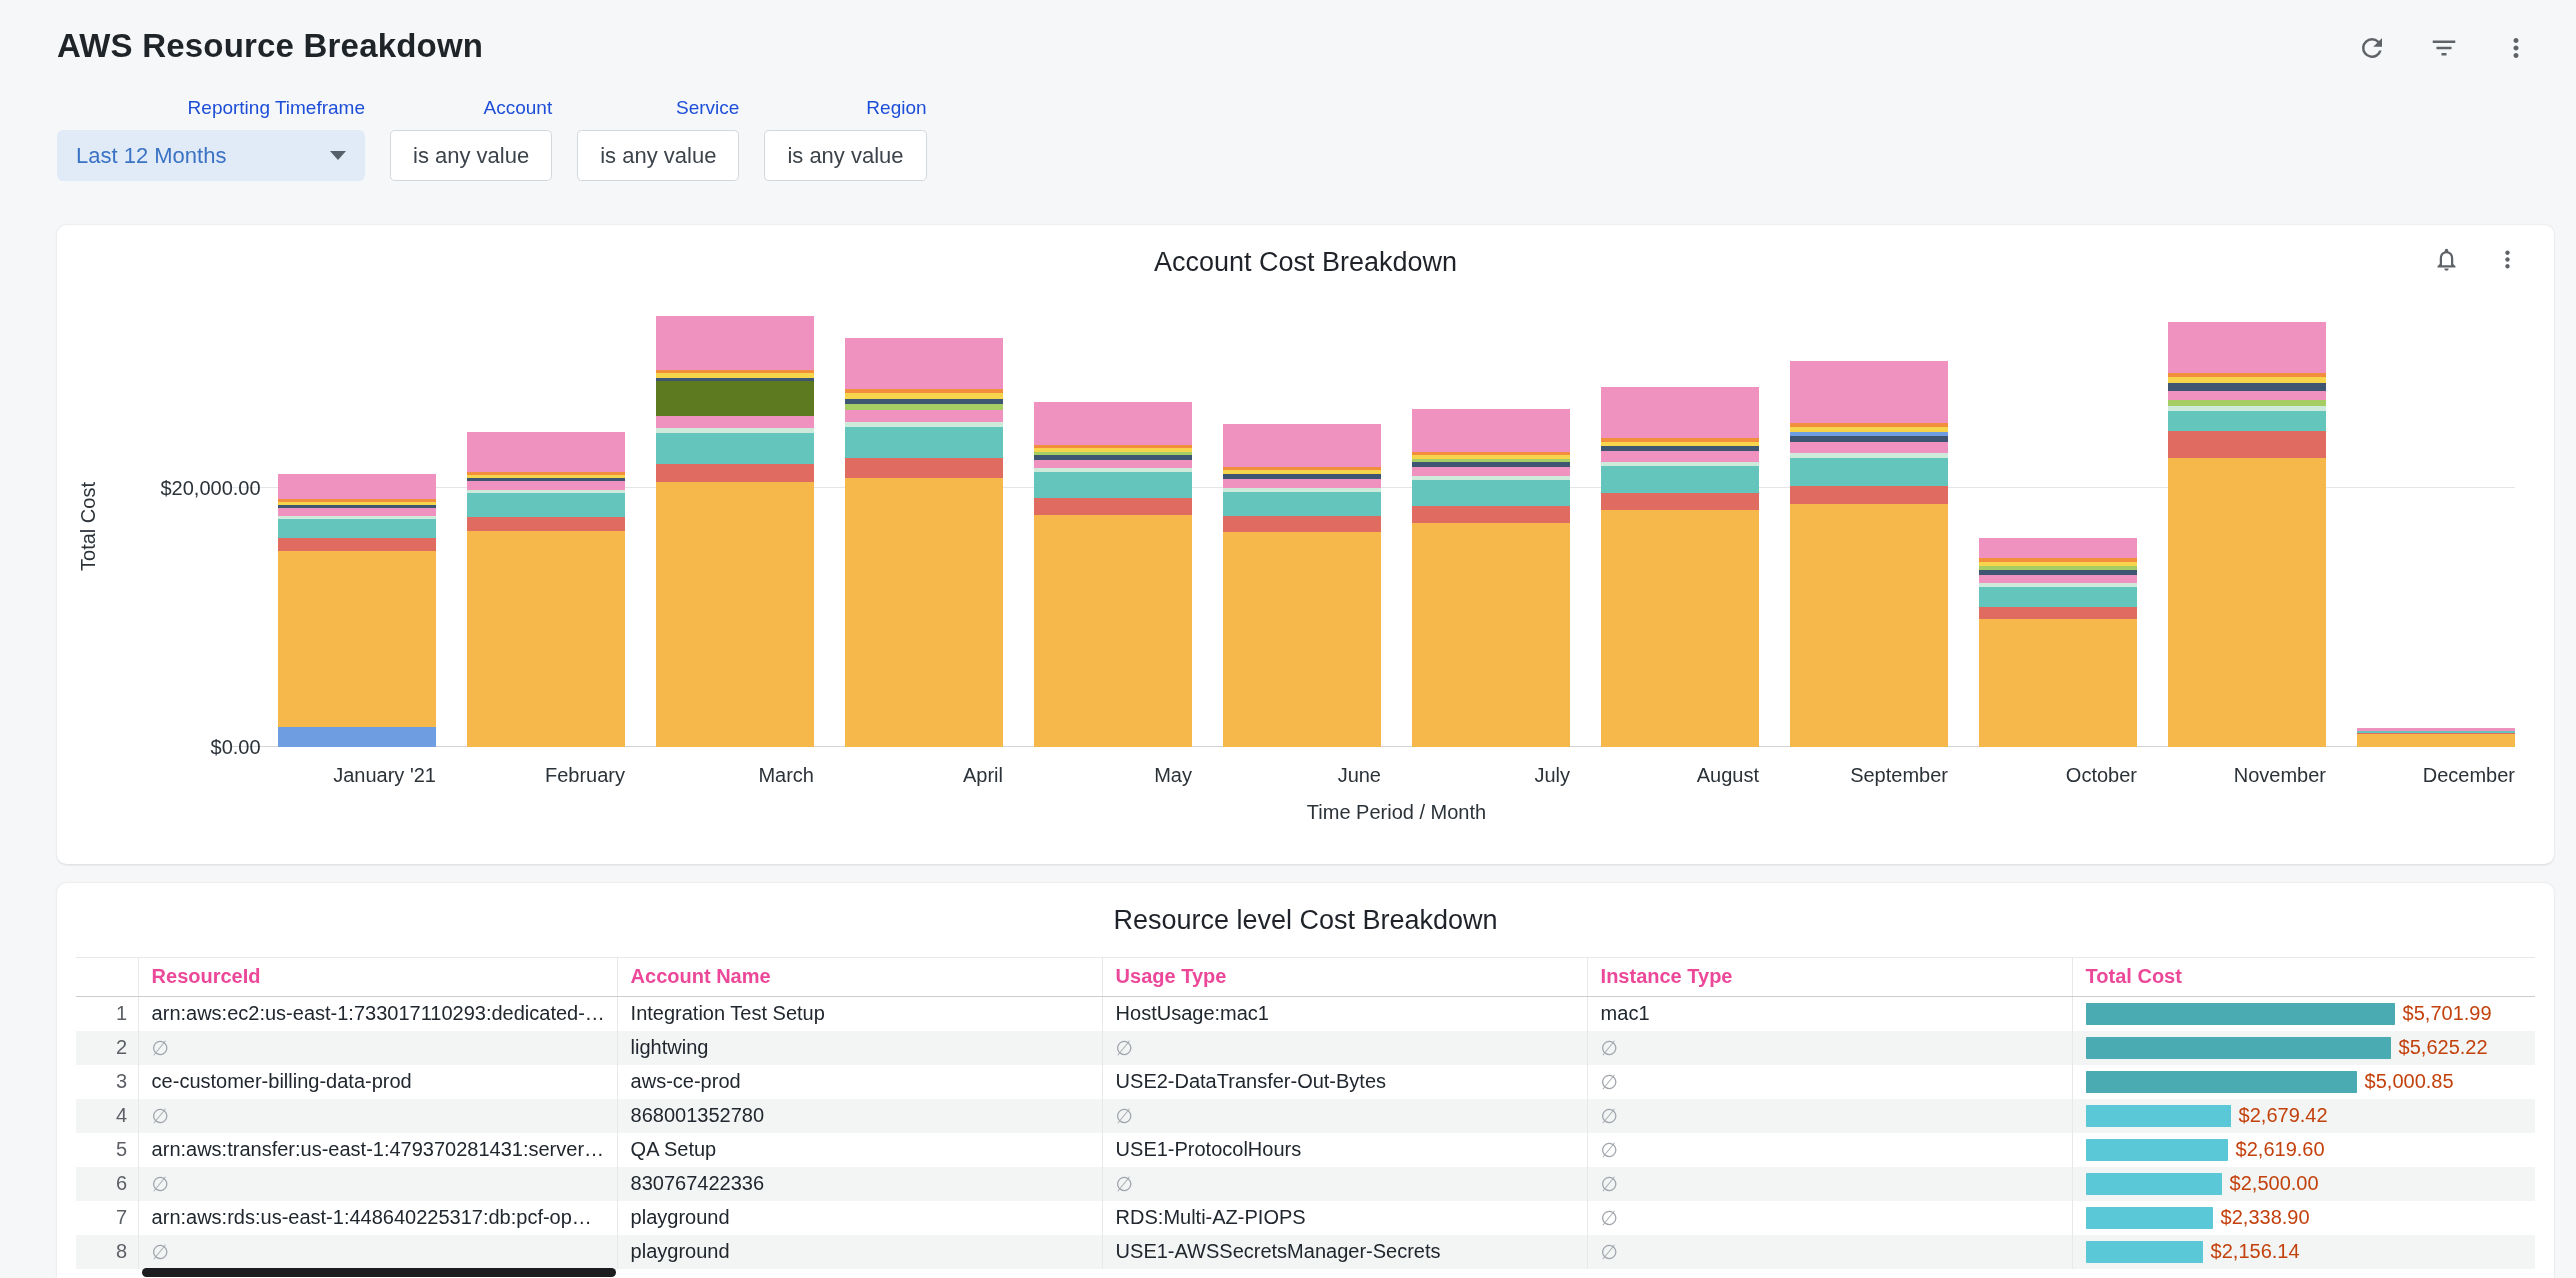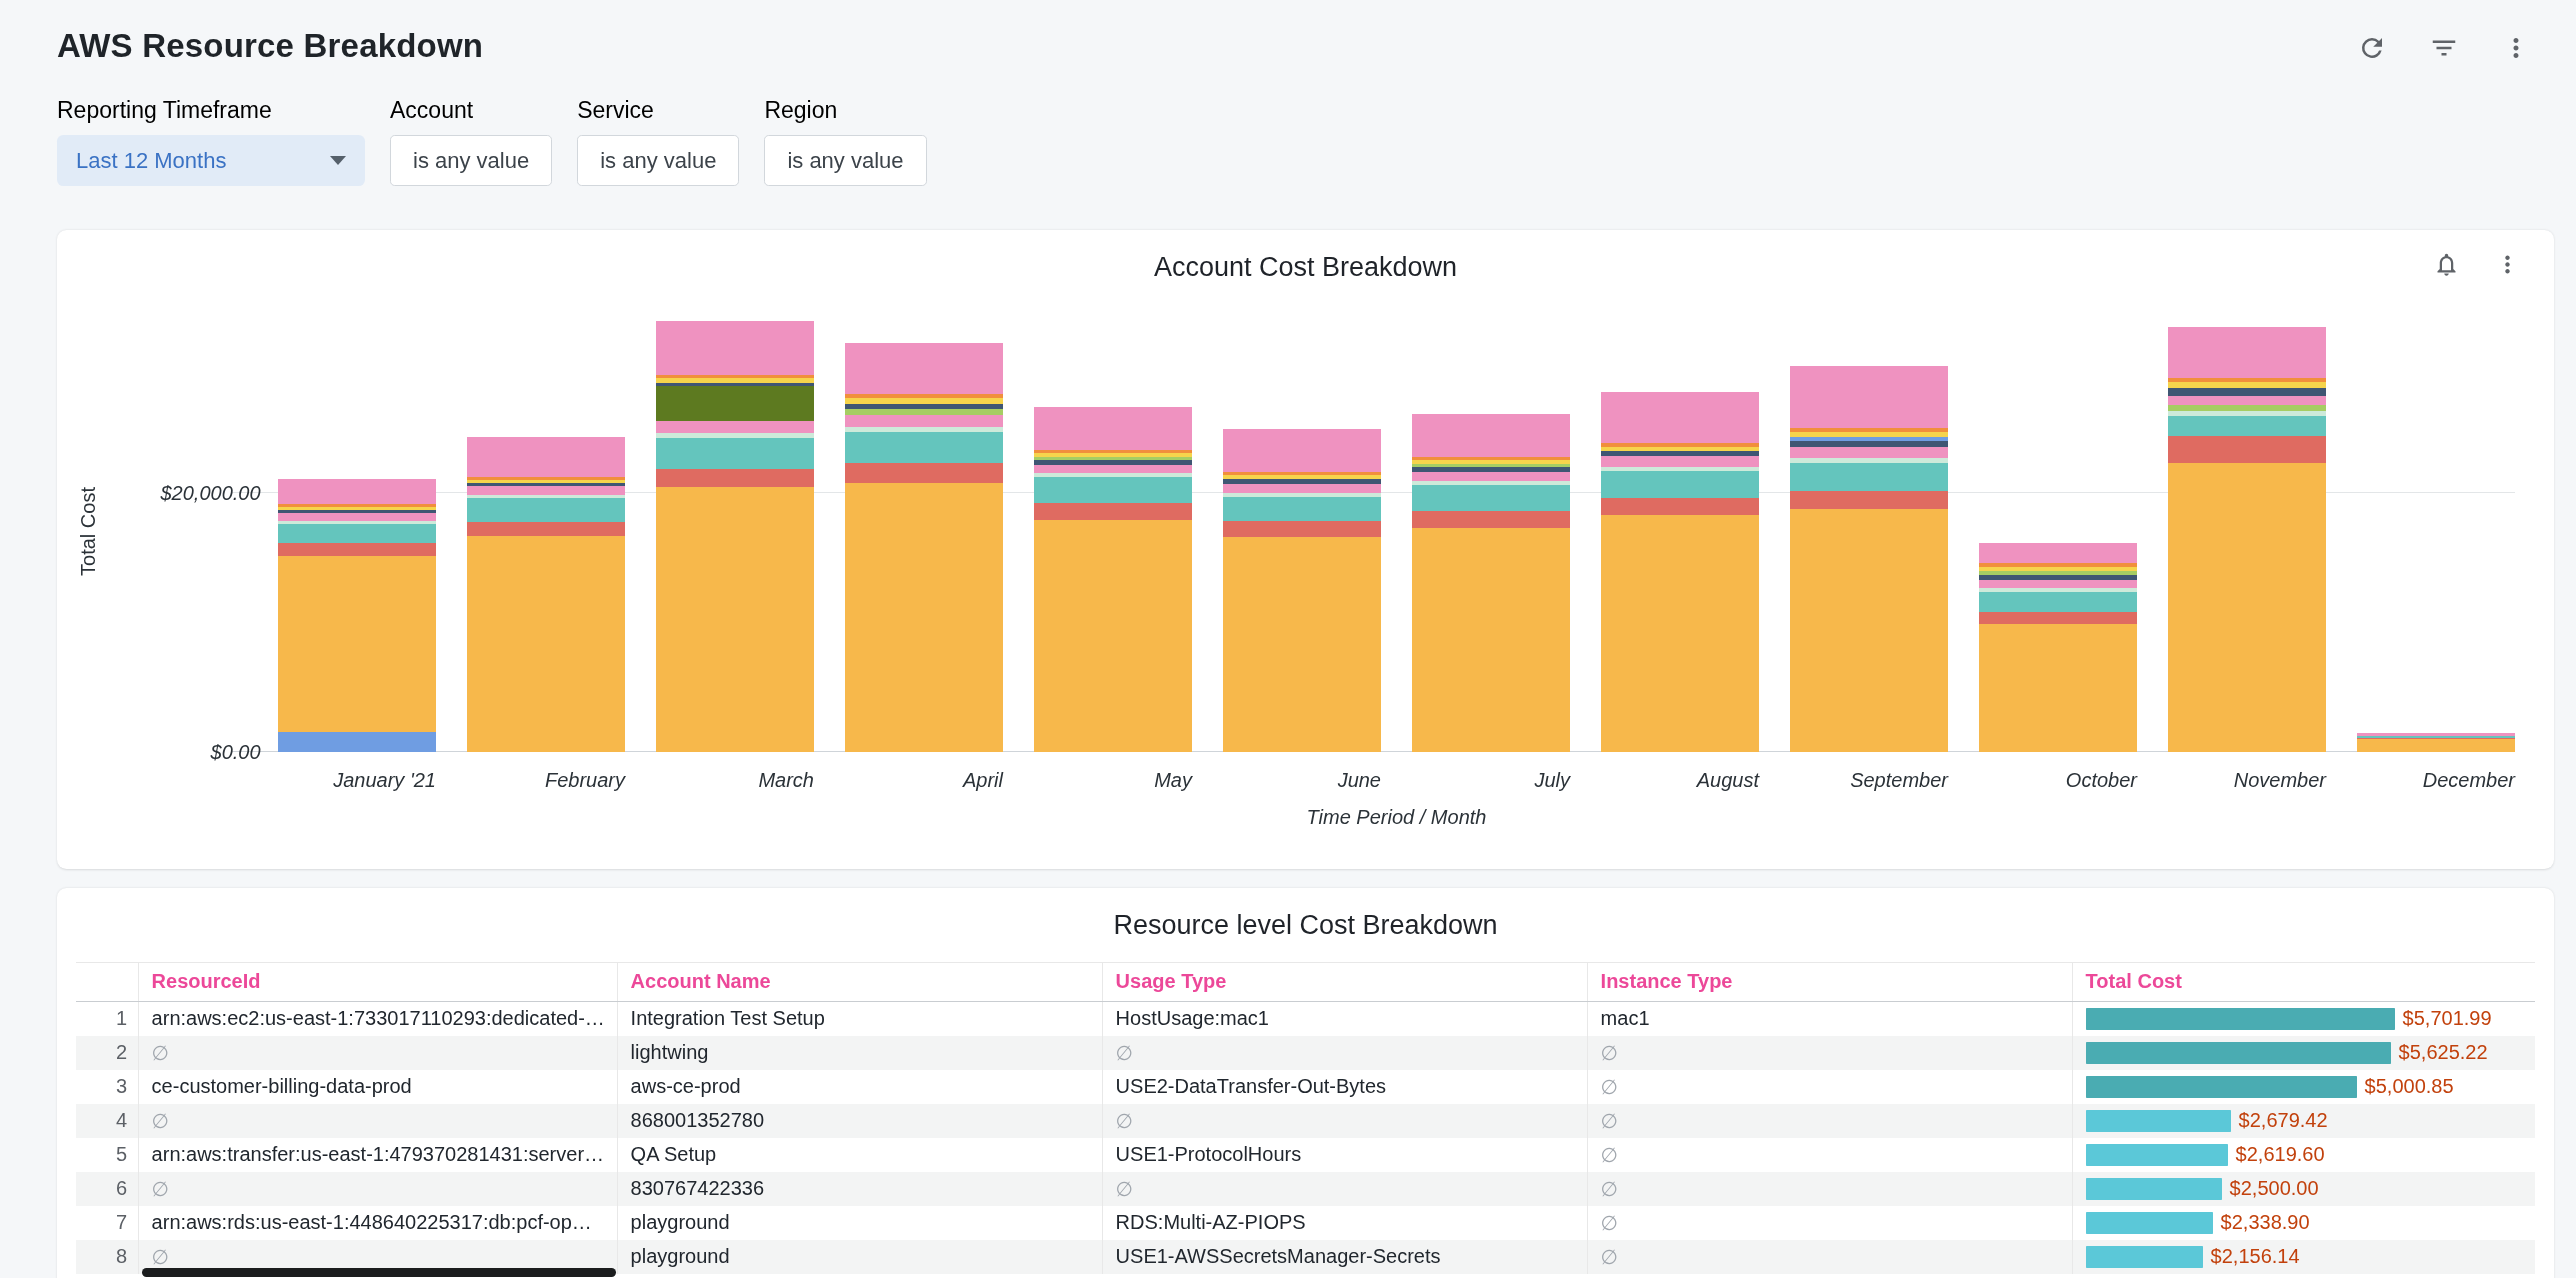--- a/index.html
+++ b/index.html
@@ -12,21 +12,21 @@
   }
   
   .page-header { display: flex; justify-content: space-between; align-items: flex-start; padding: 27px 44px 0 57px; }
   .page-title { font-size: 33px; font-weight: 600; color: #1f2429; letter-spacing: 0.2px; }
   .header-icons { display: flex; gap: 39px; align-items: center; margin-top: 4.7px; }
   .hicon { width: 33px; height: 33px; cursor: pointer; display: flex; align-items: center; justify-content: center; }
   .hicon svg { width: 30px; height: 30px; fill: #5f6368; }
 
   
   .filters { display: flex; gap: 25px; padding: 32px 57px 0 57px; }
-  .filter-label { font-size: 23px; color: #000000; margin-bottom: 11px; }
+  .filter-label { font-size: 19px; color: #1d4ed8; margin-bottom: 11px; text-align: right; }
   .filter-pill {
     width: 308px; height: 51px; padding: 0 19px;
     background: #e1ebf7; border-radius: 6.3px;
     display: flex; align-items: center; justify-content: space-between;
     font-size: 22px; color: #3a72c4; cursor: pointer;
   }
   .chev { width: 0; height: 0; border-left: 8px solid transparent; border-right: 8px solid transparent; border-top: 9.5px solid #55606b; }
   .filter-btn {
     height: 51px; padding: 0 22px; background: #ffffff;
     border: 0.8px solid #d2d7dc; border-radius: 4.7px;
@@ -43,21 +43,21 @@
   .chart-card { margin-top: 44px; height: 639px; padding-top: 22px; }
   .card-title { text-align: center; font-size: 27px; font-weight: 500; color: #1f2329; }
   .card-icons { position: absolute; top: 20.5px; right: 32px; display: flex; gap: 33px; }
   .cicon { width: 28px; height: 28px; cursor: pointer; }
   .cicon svg { width: 27px; height: 27px; fill: #5f6368; }
 
   
   .chart-body { display: flex; margin-top: 27px; }
   .y-title-box { width: 63px; display: flex; align-items: center; justify-content: center; height: 442px; }
   .y-title-box span { transform: rotate(-90deg); white-space: nowrap; font-size: 20px; color: #2b3238; }
-  .plot-wrap { flex: 1; position: relative; padding-left: 158px; padding-right: 39px; font-style: italic; }
+  .plot-wrap { flex: 1; position: relative; padding-left: 158px; padding-right: 39px; }
   .bars-zone { position: relative; height: 442px; }
   .gridline { position: absolute; left: -47px; right: 0; border-top: 0.8px solid #e3e6e8; z-index: 0; }
   .baseline  { position: absolute; left: -47px; right: 0; bottom: 0; border-top: 0.8px solid #cfd4d9; z-index: 0; }
   .ytick { position: absolute; right: calc(100% + 17.4px); transform: translateY(50%); font-size: 20px; color: #2b3238; white-space: nowrap; }
   .bars-row { position: absolute; inset: 0; display: flex; justify-content: space-between; align-items: flex-end; z-index: 1; }
   .bar-stack { width: 158px; display: flex; flex-direction: column-reverse; cursor: pointer; }
   .seg { width: 100%; }
   .months-row { display: flex; justify-content: space-between; margin-top: 17.4px; }
   .month-label { width: 158px; text-align: right; font-size: 20px; color: #2b3238; white-space: nowrap; }
   .x-title { text-align: center; font-size: 20px; color: #2b3238; margin-top: 14px; }

